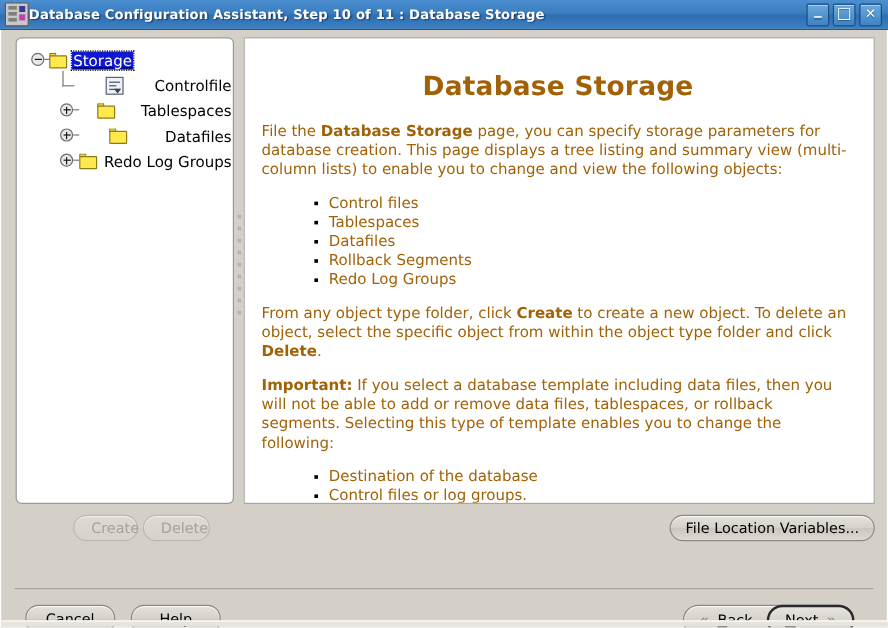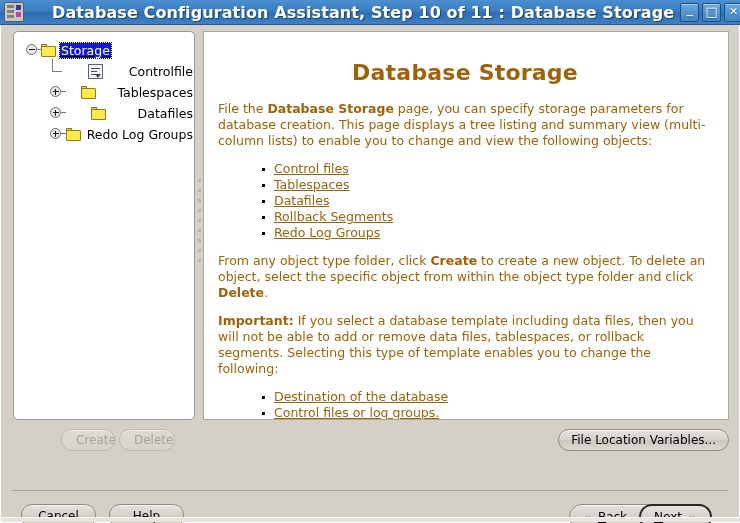--- a/index.html
+++ b/index.html
@@ -52,28 +52,27 @@
   .win-icon .bar3 { top: 12px; }
   .win-icon .dotA, .win-icon .dotB {
     position: absolute; right: 2px; width: 5px; height: 5px;
   }
   .win-icon .dotA { top: 2px; background: #3a3a8f; }
   .win-icon .dotB { top: 9px; background: #c040b0; }
 
   .titletext {
     flex: 1 1 auto;
     text-align: left;
-    font-size: 16px;
+    font-size: 11px;
     font-weight: bold;
     color: #ffffff;
     text-shadow: 1px 1px 1px rgba(0,0,0,0.45);
     letter-spacing: 0.1px;
     white-space: nowrap;
     padding-right: 6px;
-    padding-left: 28px;
   }
   .winbtns {
     flex: 0 0 auto;
     display: flex;
     gap: 3px;
     margin-right: 5px;
   }
   .winbtn {
     width: 17px; height: 17px;
     border: 1px solid #1e4f80;
@@ -297,21 +296,20 @@
   .blist {
     margin: 0 0 12px 0;
     padding: 0 0 0 44px;
     list-style: none;
   }
   .blist li {
     font-size: 12.5px;
     line-height: 16px;
     position: relative;
     padding-left: 12px;
-    text-decoration: underline;
   }
   .blist li::before {
     content: "";
     position: absolute;
     left: 0; top: 7px;
     width: 3px; height: 3px;
     background: #000000;
   }
   b { font-weight: bold; }
 

